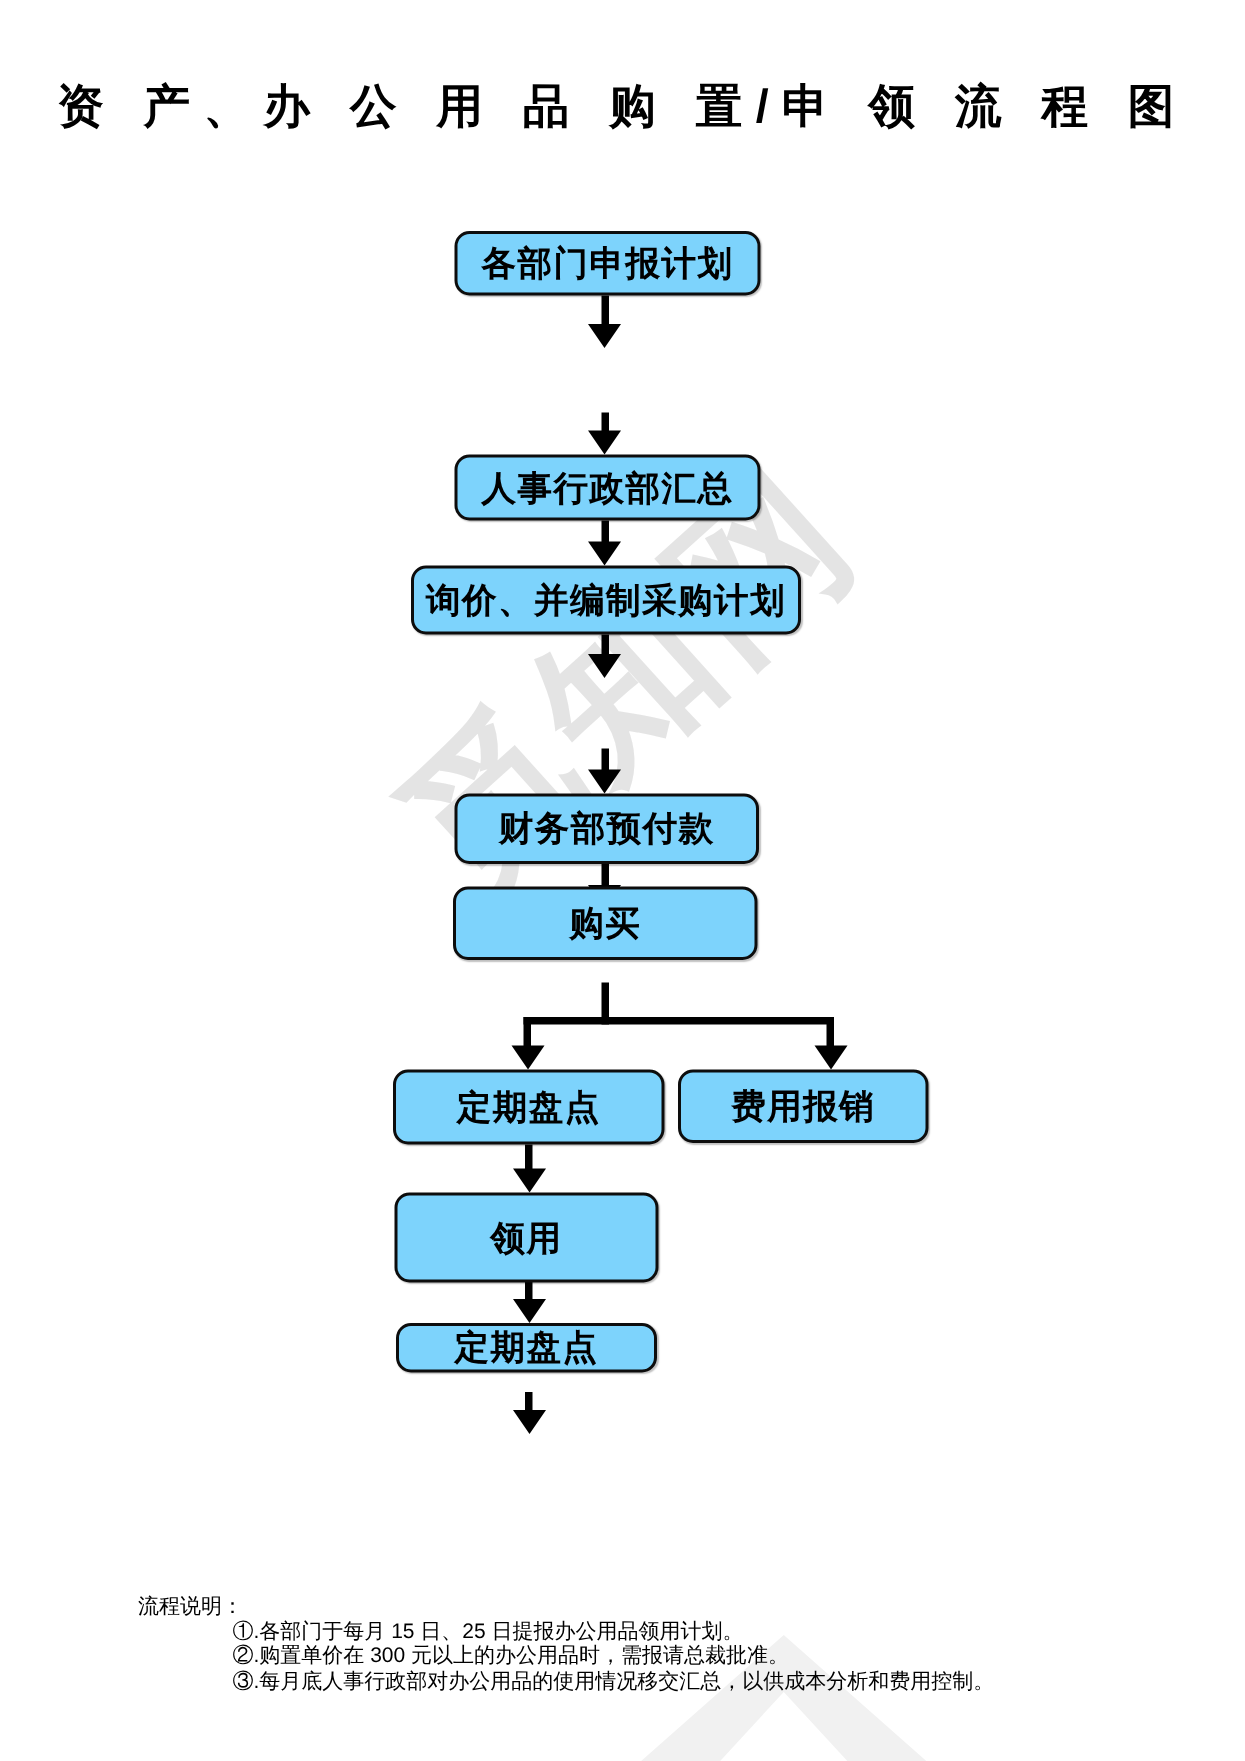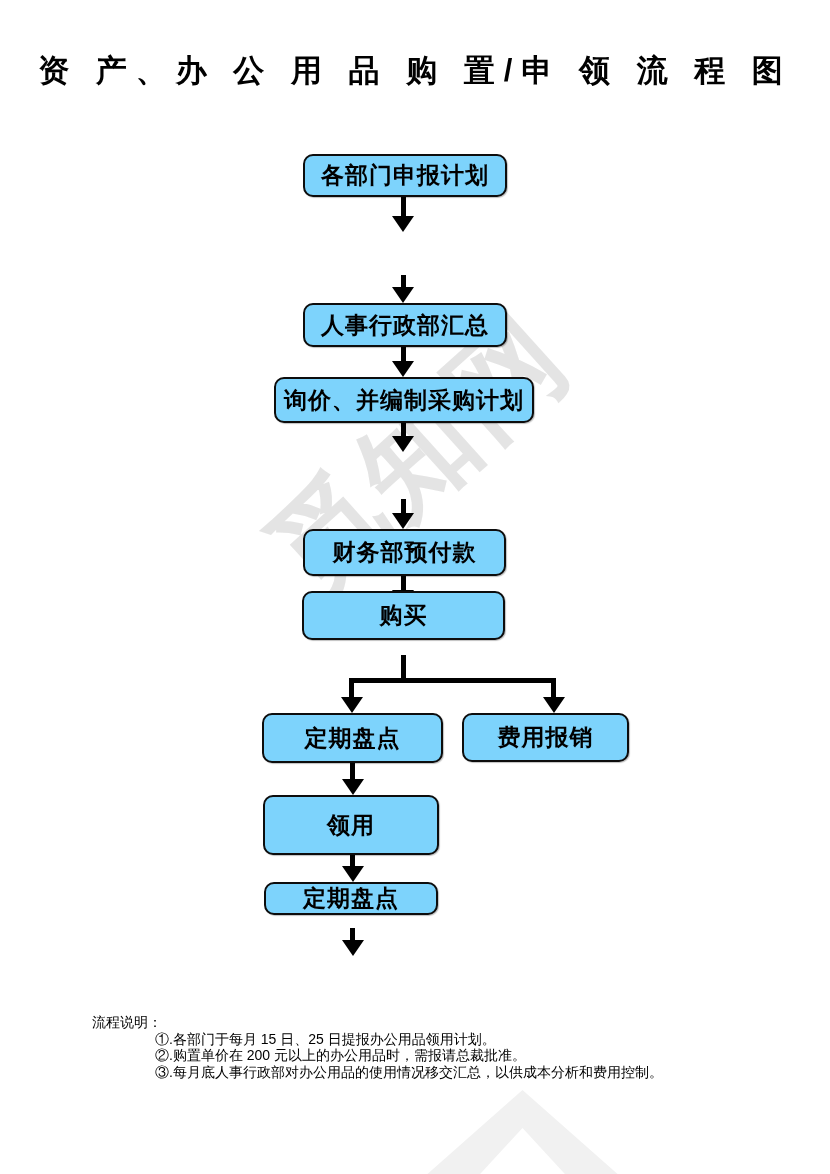--- a/index.html
+++ b/index.html
@@ -79,21 +79,21 @@
     white-space: nowrap;
   }
   .n1  { left: 303px; top: 154px; width: 204px; height: 43px; }
   .n2  { left: 303px; top: 232px; width: 204px; height: 43px; }
   .n3  { left: 303px; top: 303px; width: 204px; height: 44px; }
   .n4  { left: 274px; top: 377px; width: 260px; height: 46px; }
   .n5  { left: 303px; top: 452px; width: 203px; height: 47px; }
   .n6  { left: 303px; top: 529px; width: 203px; height: 47px; }
   .n7  { left: 302px; top: 591px; width: 203px; height: 49px; }
   .nl1 { left: 262px; top: 713px; width: 181px; height: 50px; }
-  .nr1 { left: 462px; top: 713px; width: 167px; height: 49px; }
+  .nr1 { left: 452px; top: 713px; width: 167px; height: 49px; }
   .nl2 { left: 263px; top: 795px; width: 176px; height: 60px; }
   .nl3 { left: 264px; top: 882px; width: 174px; height: 33px; }
   .nl4 { left: 264px; top: 956px; width: 175px; height: 46px; }
   
   .stem {
     position: absolute;
     width: 5px;
     background: #000;
     z-index: 1;
   }
@@ -140,21 +140,21 @@
   .h9 { left: 342px; top: 940px; }
   
   .notes {
     position: absolute;
     left: 92px;
     top: 1014px;
     z-index: 2;
     font-size: 14px;
     line-height: 16.5px;
   }
-  .notes-heading { font-weight: normal; }
+  .notes-heading { font-weight: normal; margin-top: 48px; }
   .note-line { margin-left: 63px; white-space: nowrap; }
 </style>
 </head>
 <body>
 
 <div class="page">
 
   <div class="wm-text">觅知网</div>
   <div class="wm-triangle">
     <div class="wm-triangle-inner"></div>
@@ -196,17 +196,17 @@
   <div class="stem s7"></div>
   <div class="ahead h7"></div>
   <div class="stem s8"></div>
   <div class="ahead h8"></div>
   <div class="stem s9"></div>
   <div class="ahead h9"></div>
 
   <div class="notes">
     <div class="notes-heading">流程说明：</div>
     <div class="note-line">①.各部门于每月 15 日、25 日提报办公用品领用计划。</div>
-    <div class="note-line">②.购置单价在 200 元以上的办公用品时，需报请总裁批准。</div>
+    <div class="note-line">②.购置单价在 300 元以上的办公用品时，需报请总裁批准。</div>
     <div class="note-line">③.每月底人事行政部对办公用品的使用情况移交汇总，以供成本分析和费用控制。</div>
   </div>
 
 </div>
 
 </body></html>

